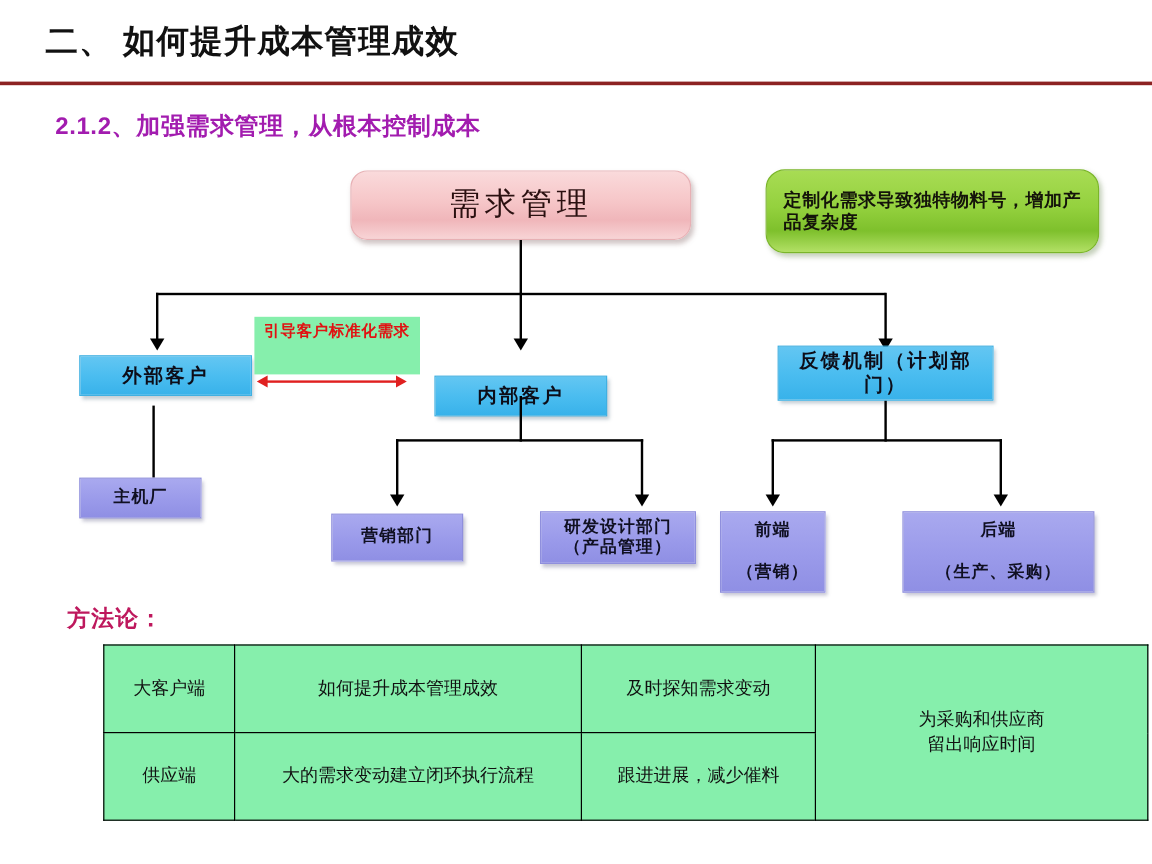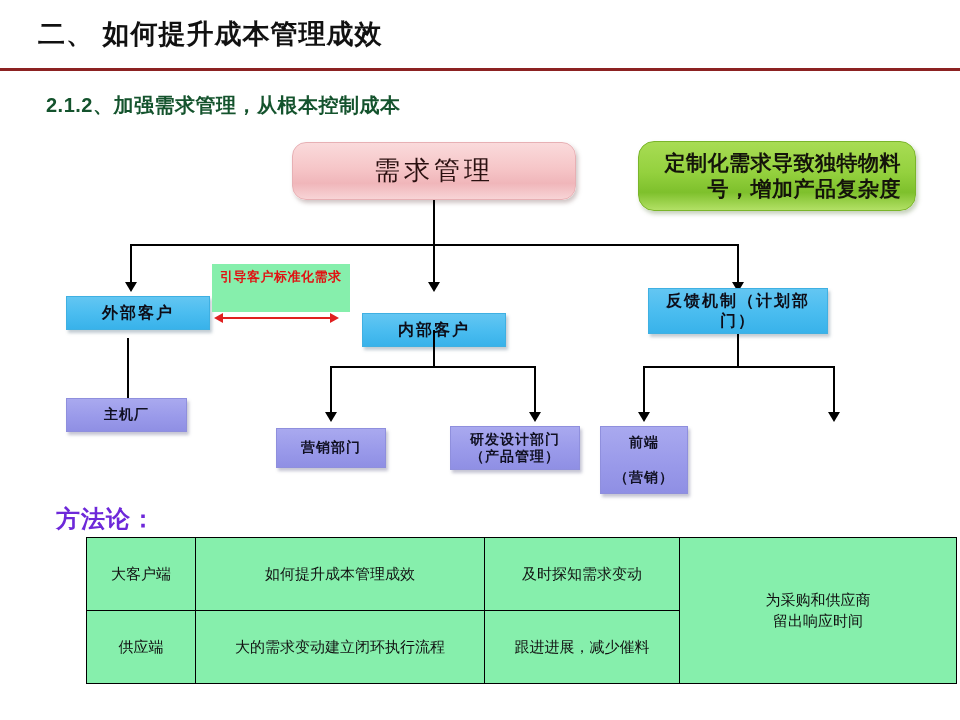--- a/index.html
+++ b/index.html
@@ -17,42 +17,42 @@
     position:absolute;left:38px;top:16px;
     font-size:27px;font-weight:bold;color:#111;
     letter-spacing:1px;white-space:nowrap;
   }
   .title-rule{
     position:absolute;left:0;top:68px;width:960px;height:3px;
     background:#8c2222;
   }
   .sub-title{
     position:absolute;left:46px;top:92px;
-    font-size:20px;font-weight:bold;color:#14532d;
+    font-size:20px;font-weight:bold;color:#a21caf;
     letter-spacing:0.5px;white-space:nowrap;
   }
 
   
   .node{position:absolute;box-sizing:border-box;display:flex;align-items:center;
         justify-content:center;text-align:center;line-height:1.22;}
 
   .node-pink{
     background:linear-gradient(180deg,#fadadb 0%,#f6c6c8 45%,#f0b6ba 72%,#f8d4d6 100%);
     border:1px solid #e7b0b4;border-radius:14px;
     box-shadow:2px 3px 4px rgba(120,90,90,.35);
     font-family:"DejaVu Serif","Liberation Serif",serif;
     font-size:26px;color:#2a1010;letter-spacing:4px;
   }
   .node-green{
     background:linear-gradient(180deg,#a8dc54 0%,#94d13e 45%,#7ec02c 74%,#b2e065 100%);
     border:1px solid #7ab52a;border-radius:16px;
     box-shadow:2px 3px 4px rgba(90,120,60,.35);
     font-family:"DejaVu Serif","Liberation Serif",serif;
-    font-weight:bold;font-size:21px;color:#14140a;
-    justify-content:flex-start;padding:0 14px;text-align:right;
+    font-weight:bold;font-size:15px;color:#14140a;
+    justify-content:flex-start;padding:0 14px;text-align:left;
     letter-spacing:.5px;
   }
   .node-blue{
     background:linear-gradient(180deg,#63c6f2 0%,#4bbdf0 50%,#38b2ea 100%);
     border:1px solid #3fb0e2;
     box-shadow:2px 3px 3px rgba(80,110,130,.35);
     font-family:"DejaVu Serif","Liberation Serif",serif;
     font-weight:bold;font-size:16px;color:#0d0d18;letter-spacing:2px;
   }
   .node-purple{
@@ -81,21 +81,21 @@
   }
   .redarrow{position:absolute;height:2px;background:#e02020;}
   .redhead{position:absolute;width:0;height:0;
     border-top:5px solid transparent;border-bottom:5px solid transparent;}
   .redhead.left{border-right:9px solid #e02020;}
   .redhead.right{border-left:9px solid #e02020;}
 
   
   .method-label{
     position:absolute;left:56px;top:503px;
-    font-size:24px;font-weight:bold;color:#6d28d9;letter-spacing:1px;
+    font-size:19px;font-weight:bold;color:#be185d;letter-spacing:1px;
   }
   table.method{
     position:absolute;left:86px;top:537px;
     width:818px;border-collapse:collapse;
     background:#86efac;table-layout:fixed;
   }
   table.method td{
     border:1px solid #000;
     text-align:center;vertical-align:middle;
     font-size:15px;color:#111;
@@ -137,21 +137,21 @@
   <div class="node node-blue" style="left:362px;top:313px;width:144px;height:34px;">内部客户</div>
 
   <div class="node node-blue" style="left:648px;top:288px;width:180px;height:46px;">反馈机制（计划部门）</div>
 
   <div class="node node-callout" style="left:212px;top:264px;width:138px;height:48px;">引导客户标准化需求</div>
   <div class="redarrow" style="left:222px;top:317px;width:110px;"></div>
   <div class="redhead left" style="left:214px;top:313px;"></div>
   <div class="redhead right" style="left:330px;top:313px;"></div>
 
   <div class="vline" style="left:127px;top:338px;height:60px;"></div>
-  <div class="node node-purple" style="left:66px;top:398px;width:121px;height:34px;">主机厂</div>
+  <div class="node node-purple" style="left:66px;top:398px;width:102px;height:34px;">主机厂</div>
 
   <div class="vline" style="left:433px;top:330px;height:38px;"></div>
   <div class="hline" style="left:330px;top:366px;width:206px;"></div>
   <div class="vline" style="left:330px;top:366px;height:48px;"></div>
   <div class="arrow-down" style="left:325px;top:412px;"></div>
   <div class="vline" style="left:534px;top:366px;height:48px;"></div>
   <div class="arrow-down" style="left:529px;top:412px;"></div>
 
   <div class="node node-purple" style="left:276px;top:428px;width:110px;height:40px;">营销部门</div>
 
@@ -162,20 +162,23 @@
   <div class="hline" style="left:643px;top:366px;width:192px;"></div>
   <div class="vline" style="left:643px;top:366px;height:48px;"></div>
   <div class="arrow-down" style="left:638px;top:412px;"></div>
   <div class="vline" style="left:833px;top:366px;height:48px;"></div>
   <div class="arrow-down" style="left:828px;top:412px;"></div>
 
   <div class="node node-purple" style="left:600px;top:426px;width:88px;height:68px;white-space:pre-line;">前端
 
 （营销）</div>
 
+  <div class="node node-purple" style="left:752px;top:426px;width:160px;height:68px;white-space:pre-line;">后端
+
+（生产、采购）</div>
 
   <div class="method-label">方法论：</div>
 
   <table class="method">
     <tbody>
         <tr>
       <td class="c0">大客户端</td>
       <td class="c1">如何提升成本管理成效</td>
       <td class="c2">及时探知需求变动</td>
       <td class="c3" rowspan="2" style="white-space:pre-line;">为采购和供应商

